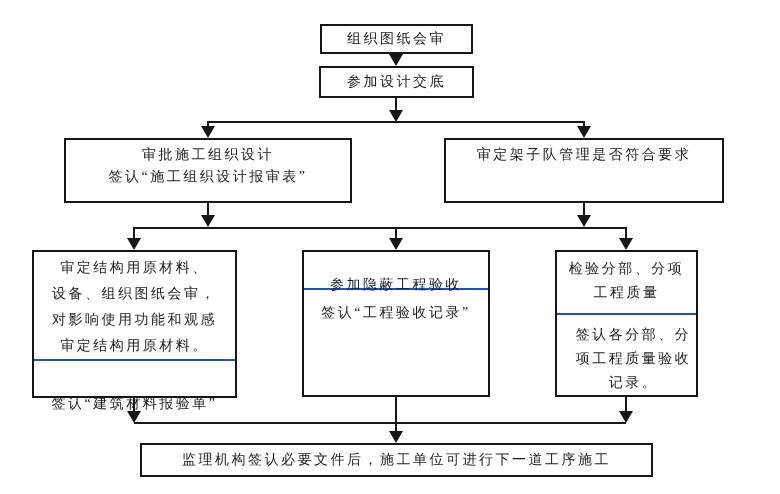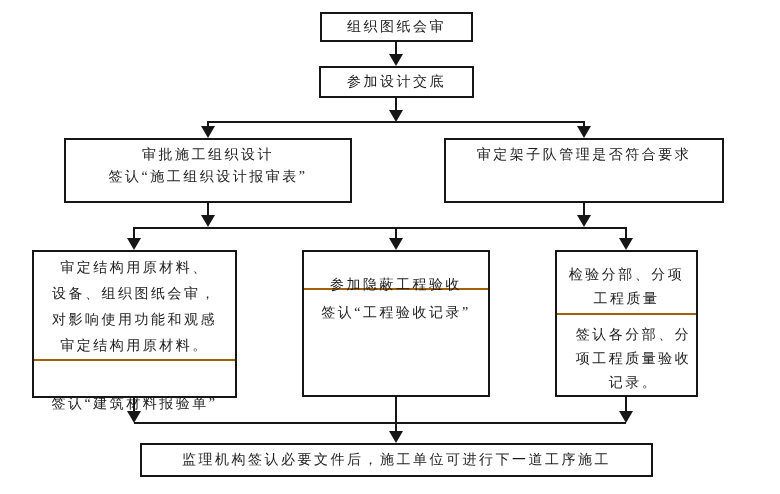--- a/index.html
+++ b/index.html
@@ -32,36 +32,36 @@
   }
   .center-box {
     display: flex;
     align-items: center;
     justify-content: center;
   }
   .top-align {
     padding-top: 4px;
   }
   
-  .b1 { left: 320px; top: 12px;  width: 153px; height: 30px; }
+  .b1 { left: 320px; top: 24px;  width: 153px; height: 30px; }
   .b2 { left: 319px; top: 66px;  width: 155px; height: 32px; }
   .b3l { left: 64px;  top: 138px; width: 288px; height: 65px; }
   .b3r { left: 444px; top: 138px; width: 280px; height: 65px; }
   .b4l { left: 32px;  top: 250px; width: 205px; height: 148px; }
   .b4m { left: 302px; top: 250px; width: 188px; height: 147px; }
   .b4r { left: 555px; top: 250px; width: 143px; height: 147px; }
   .b5 { left: 140px; top: 443px; width: 513px; height: 34px; }
 
   .split { display: flex; flex-direction: column; }
-  .section-top { border-bottom: 2px solid #a16207; }
+  .section-top { border-bottom: 2px solid #1d4ed8; }
   .b4l .section-top { height: 110px; padding-top: 3px; line-height: 26px; }
   .b4l .section-bottom { flex: 1; display: flex; align-items: center; justify-content: center; margin-top: 32px; }
   .b4m .section-top { height: 38px; padding-top: 22px; }
   .b4m .section-bottom { flex: 1; padding-top: 12px; }
-  .b4r .section-top { height: 75px; padding-top: 11px; line-height: 24px; }
+  .b4r .section-top { height: 75px; padding-top: 5px; line-height: 24px; }
   .b4r .section-bottom { flex: 1; padding-top: 8px; line-height: 24px; padding-left: 14px; }
 
   .line-stroke { stroke: #161616; stroke-width: 2; }
   .arrow-fill { fill: #161616; stroke: none; }
 </style>
 </head>
 <body>
 
 <div class="canvas">
 

